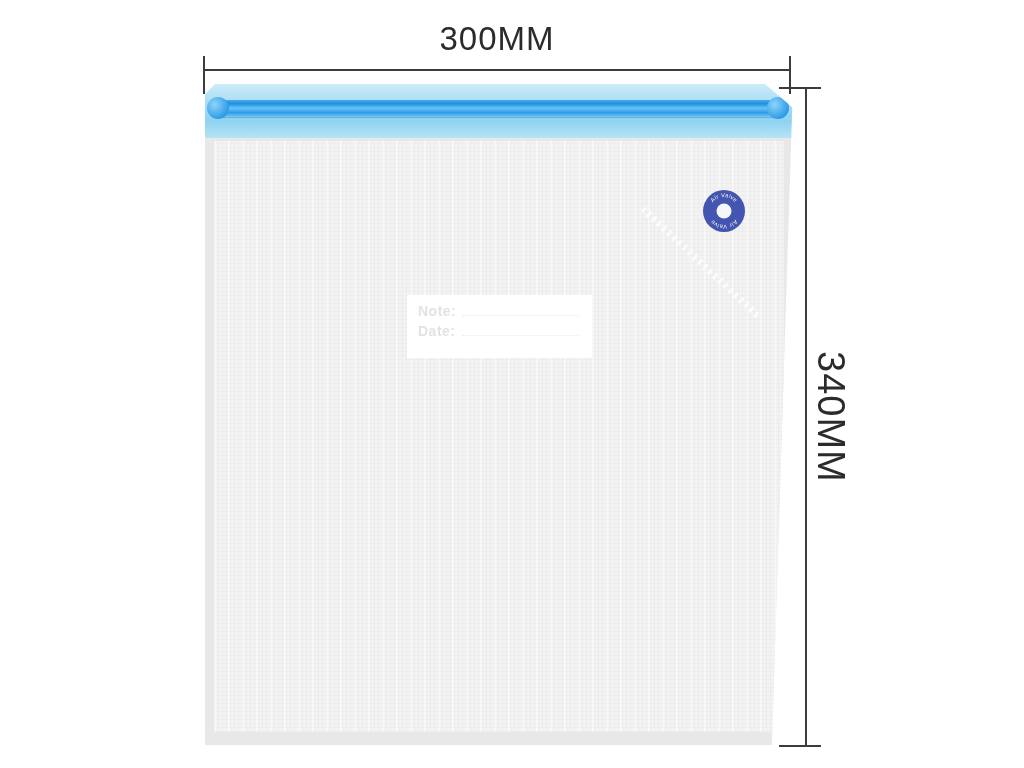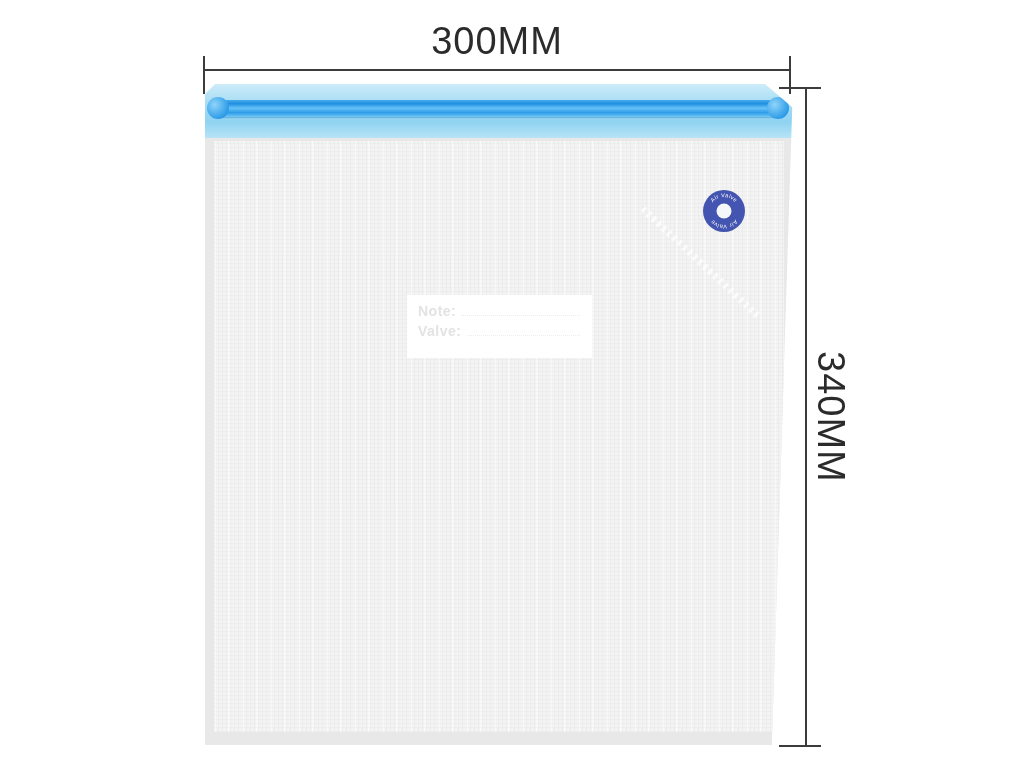--- a/index.html
+++ b/index.html
@@ -7,21 +7,21 @@
     width: 1024px; height: 768px;
     background: #ffffff;
     font-family: "Liberation Sans", sans-serif;
     overflow: hidden;
   }
   .scene { position: relative; width: 1024px; height: 768px; background: #ffffff; }
 
   
   .dim-h-label {
     position: absolute; left: 203px; top: 20px; width: 588px;
-    text-align: center; font-size: 38px; color: #2b2b2b; letter-spacing: 1px;
+    text-align: center; font-size: 33px; color: #2b2b2b; letter-spacing: 1px;
   }
   .dim-h-line {
     position: absolute; left: 203px; top: 69px; width: 588px; height: 2px;
     background: #3c3c3c;
   }
   .dim-h-line::before, .dim-h-line::after {
     content: ""; position: absolute; width: 2px; height: 38px; top: -13px;
     background: #3c3c3c;
   }
   .dim-h-line::before { left: 0; }
@@ -149,19 +149,19 @@
     </div>
 
     <div class="watermark"></div>
 
     <div class="tag">
       <div class="tag-row">
         <span class="tag-label">Note:</span>
         <span class="tag-dots"></span>
       </div>
       <div class="tag-row">
-        <span class="tag-label">Valve:</span>
+        <span class="tag-label">Date:</span>
         <span class="tag-dots"></span>
       </div>
     </div>
 
   </div>
 </div>
 
 </body></html>

